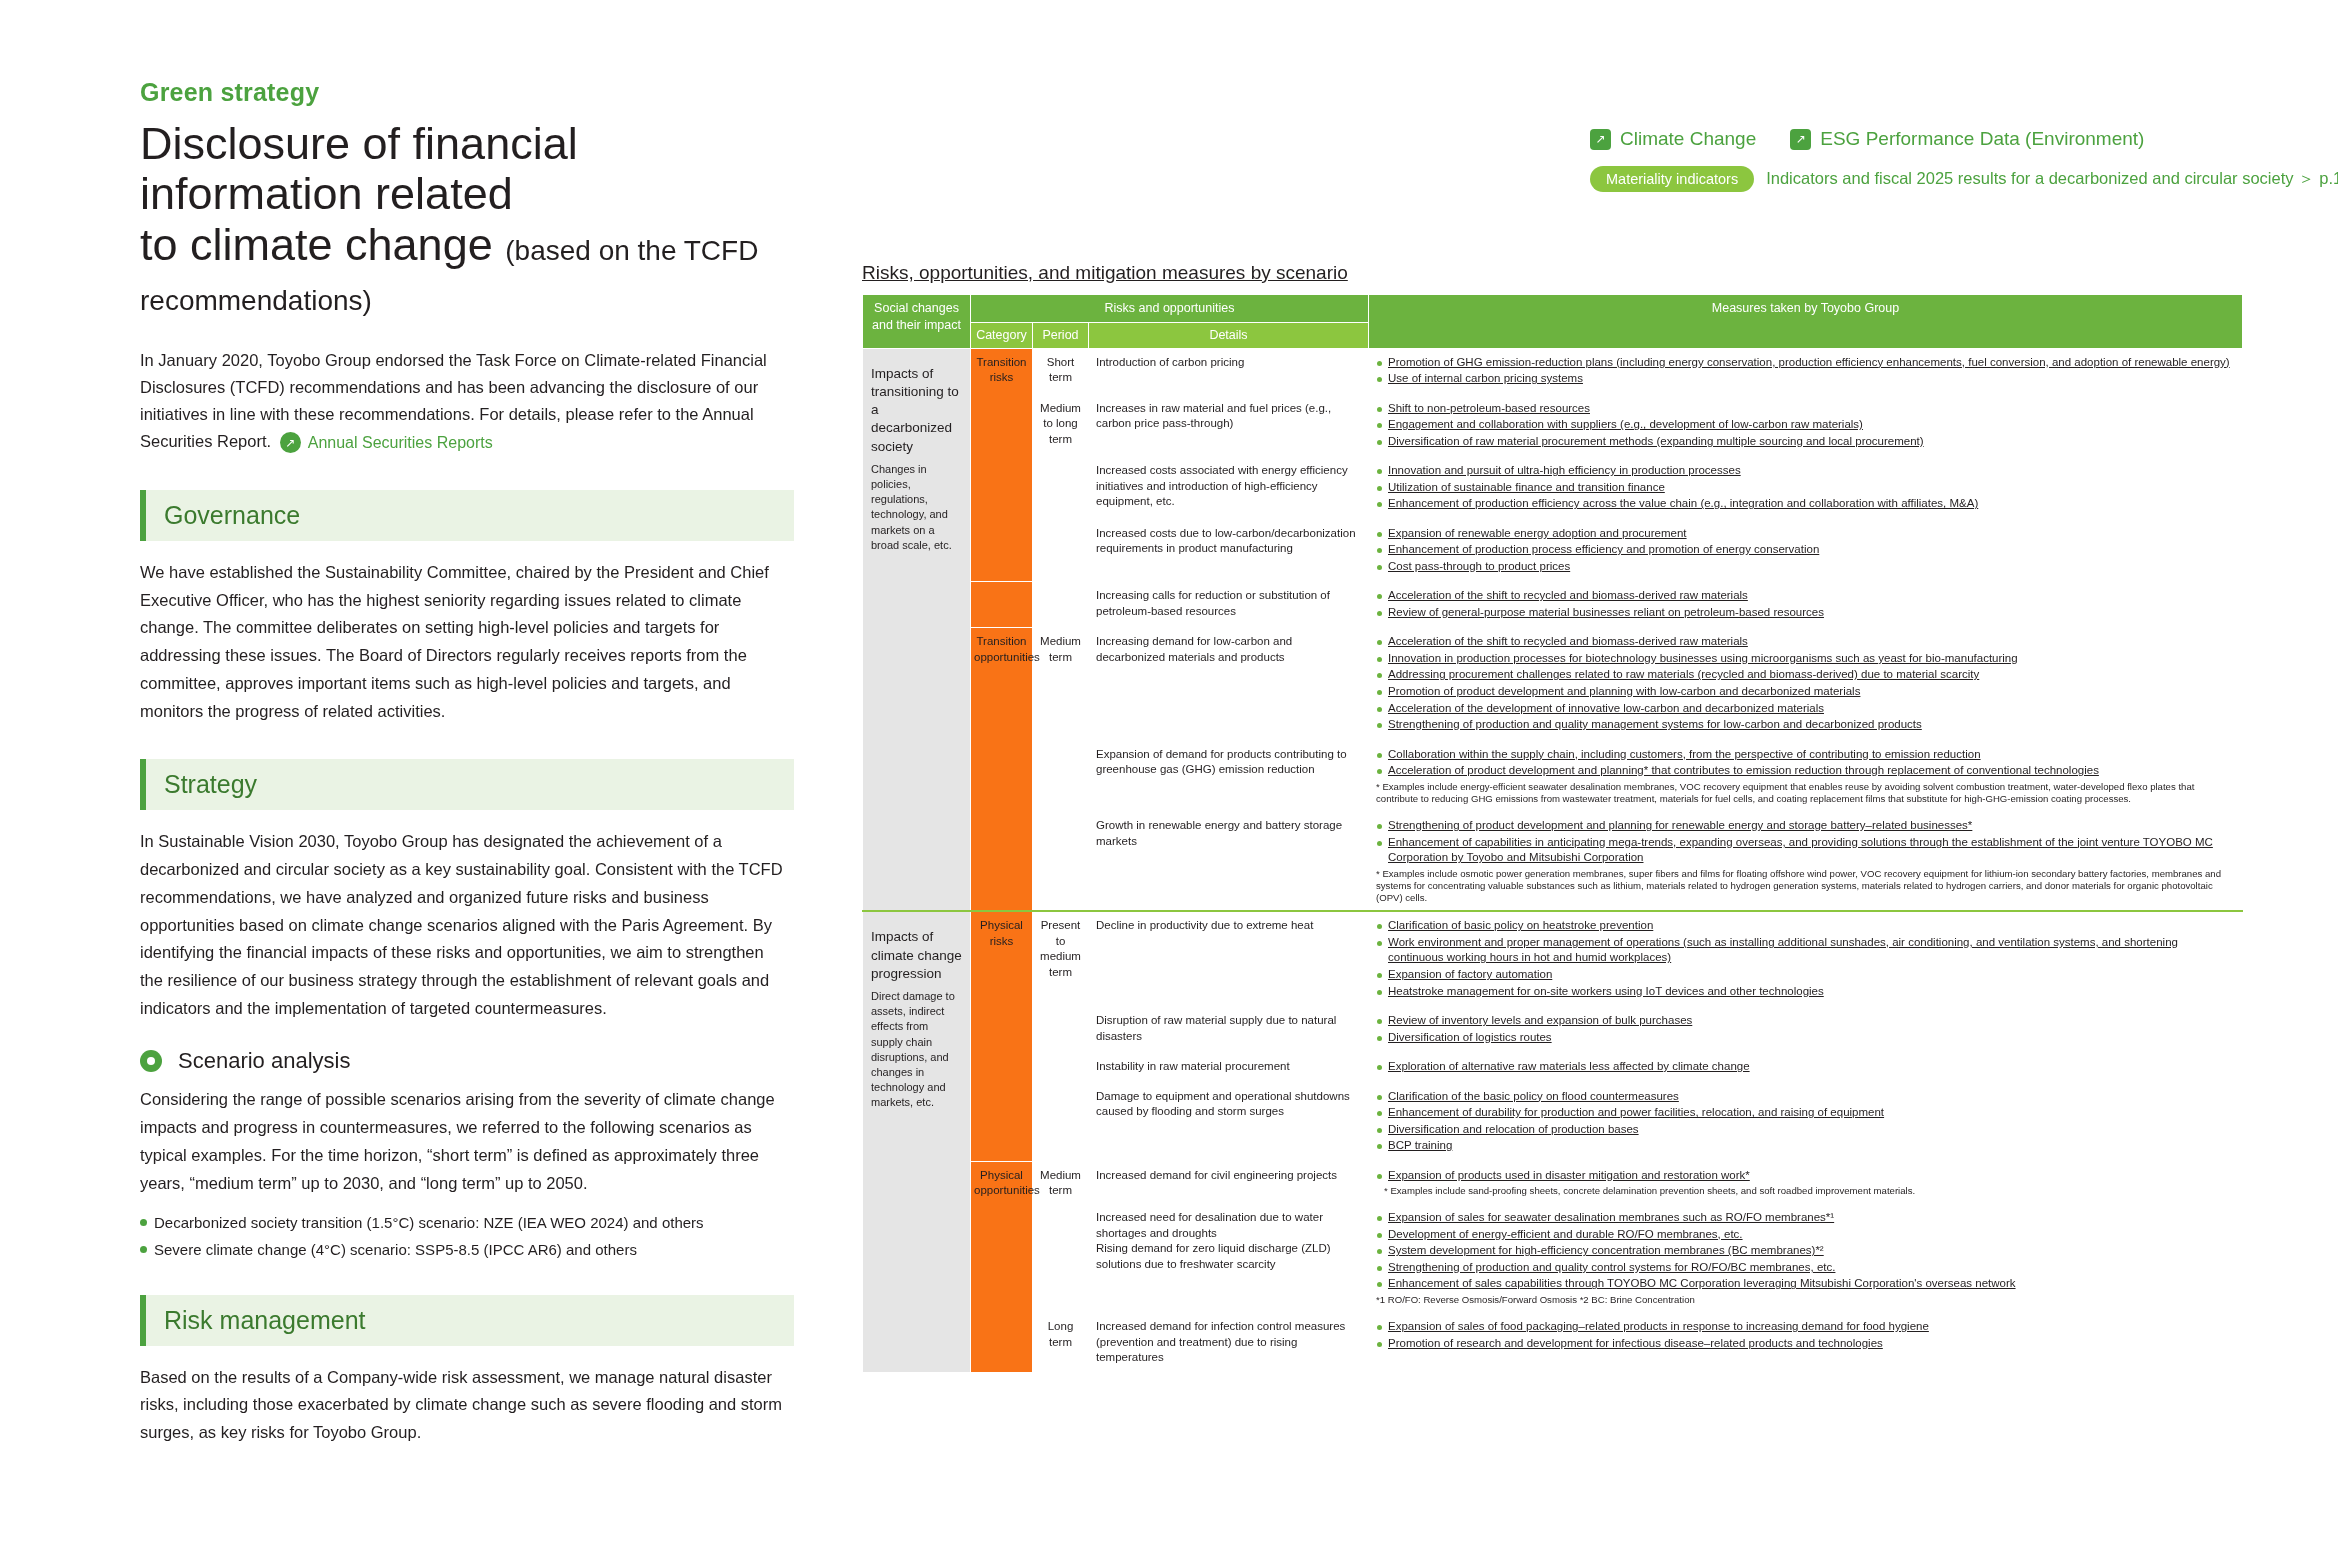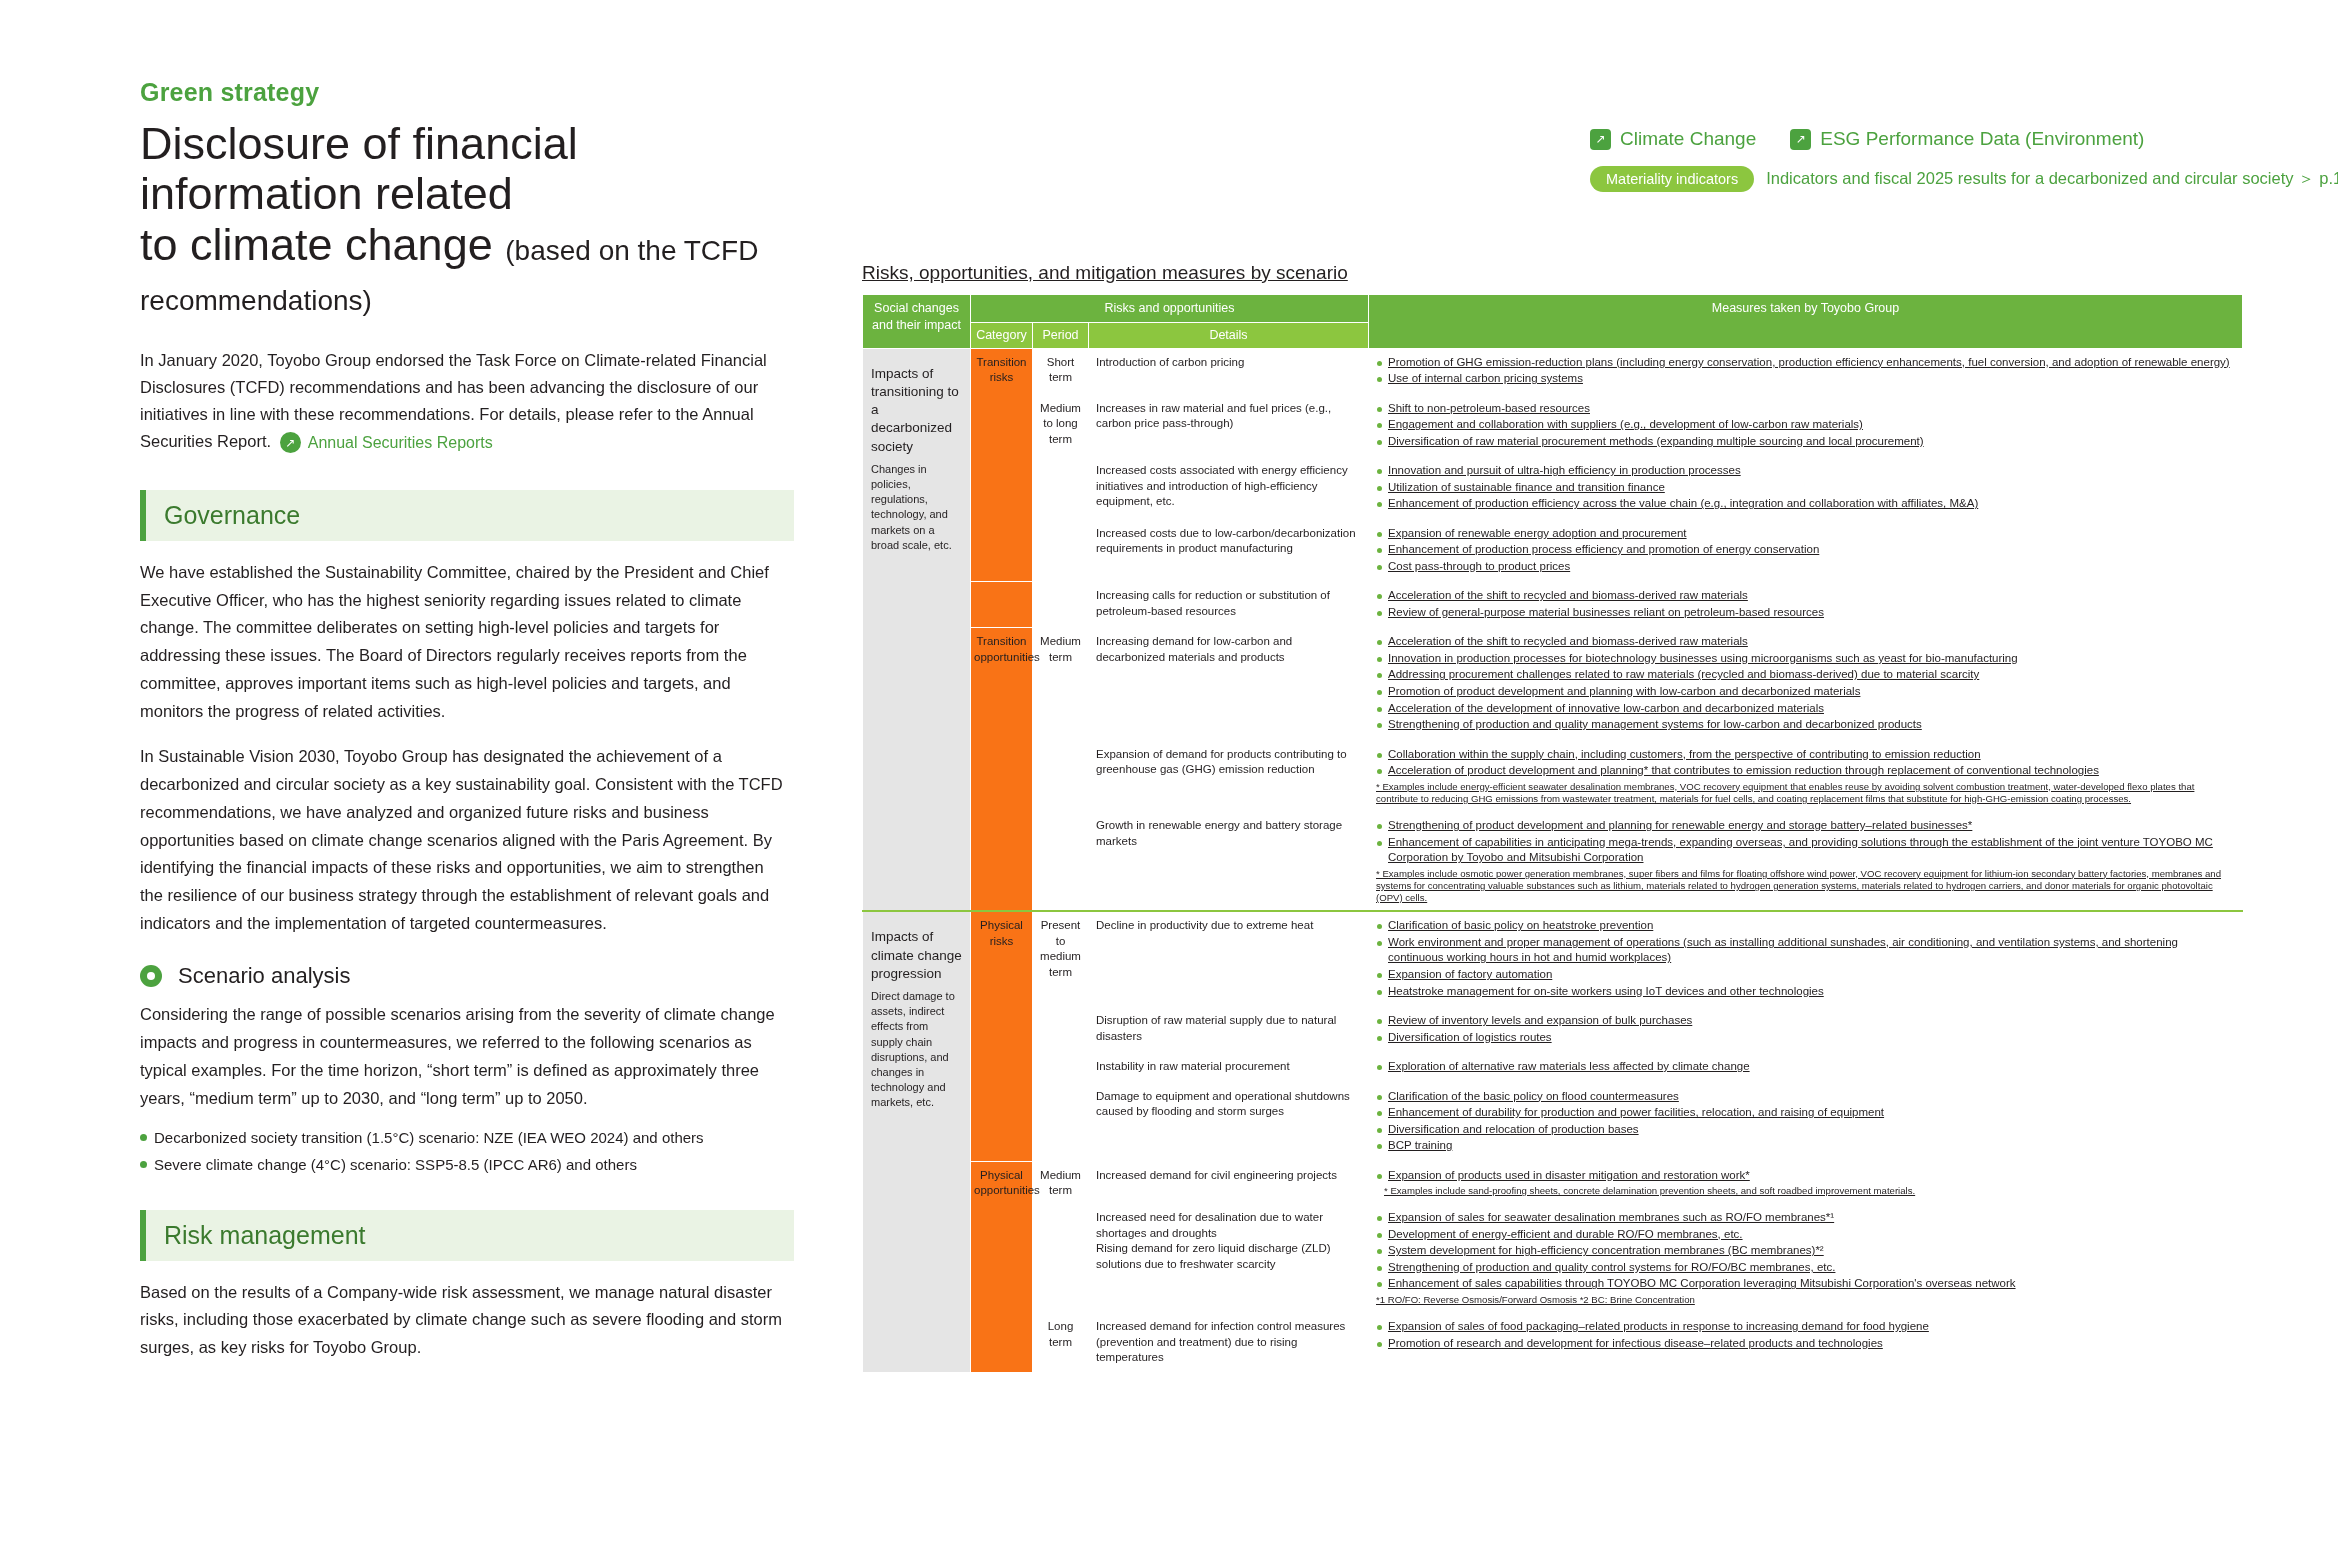--- a/index.html
+++ b/index.html
@@ -48,21 +48,21 @@
   .hdr{background:#6cb33f;color:#ffffff;text-align:center;font-weight:normal;padding:5px 4px;font-size:12.5px;}
   .hdr2{background:#8cc63f;color:#ffffff;text-align:center;font-weight:normal;padding:4px;font-size:12.5px;}
   .vcell{background:#e5e5e5;padding:16px 8px;font-size:12px;line-height:1.4;border-right:1px solid #ffffff;}
   .catcell{background:#f97316;text-align:center;font-size:11.5px;padding:6px 3px;border-right:1px solid #cfe0c2;border-bottom:1px solid #cfe0c2;}
   .percell{background:#ffffff;text-align:center;font-size:11.5px;padding:6px 3px;border-right:1px solid #cfe0c2;border-bottom:1px solid #cfe0c2;}
   .detcell{background:#ffffff;font-size:11.5px;padding:6px 7px;border-right:1px solid #cfe0c2;border-bottom:1px solid #cfe0c2;}
   .meascell{background:#ffffff;font-size:11.5px;padding:6px 7px;border-bottom:1px solid #cfe0c2;}
   .meascell ul{margin:0;padding:0;list-style:none;}
   .meascell li{position:relative;padding-left:12px;margin-bottom:1px;text-decoration:underline;}
   .meascell li::before{content:"";position:absolute;left:1px;top:6px;width:5px;height:5px;border-radius:50%;background:#6cb33f;}
-  .note{font-size:9.6px;line-height:1.28;color:#231f20;margin-top:2px;padding-left:0;text-decoration:underline;}
+  .note{font-size:9.6px;line-height:1.28;color:#231f20;margin-top:2px;padding-left:0;}
   .note.ind{padding-left:8px;}
   .impact-title{font-size:13.5px;line-height:1.35;margin-bottom:6px;}
   .impact-sub{font-size:11px;line-height:1.38;}
   .grpline td{border-top:2px solid #8cc63f !important;}
 </style>
 </head>
 <body>
 
 <div class="page">
 
@@ -80,20 +80,23 @@
         <span class="ext-ico">↗</span>
         <span>Annual Securities Reports</span>
       </span>
     </div>
 
     <div class="band">
       <h2>Governance</h2>
     </div>
     <div class="para">We have established the Sustainability Committee, chaired by the President and Chief Executive Officer, who has the highest seniority regarding issues related to climate change. The committee deliberates on setting high-level policies and targets for addressing these issues. The Board of Directors regularly receives reports from the committee, approves important items such as high-level policies and targets, and monitors the progress of related activities.</div>
 
+    <div class="band">
+      <h2>Strategy</h2>
+    </div>
     <div class="para">In Sustainable Vision 2030, Toyobo Group has designated the achievement of a decarbonized and circular society as a key sustainability goal. Consistent with the TCFD recommendations, we have analyzed and organized future risks and business opportunities based on climate change scenarios aligned with the Paris Agreement. By identifying the financial impacts of these risks and opportunities, we aim to strengthen the resilience of our business strategy through the establishment of relevant goals and indicators and the implementation of targeted countermeasures.</div>
 
     <div class="scen">
       <span class="dot"></span>
       <h3>Scenario analysis</h3>
     </div>
     <div class="para" style="margin-top:12px">Considering the range of possible scenarios arising from the severity of climate change impacts and progress in countermeasures, we referred to the following scenarios as typical examples. For the time horizon, “short term” is defined as approximately three years, “medium term” up to 2030, and “long term” up to 2050.</div>
     <div class="bullets">
       <div>Decarbonized society transition (1.5°C) scenario: NZE (IEA WEO 2024) and others</div>
       <div>Severe climate change (4°C) scenario: SSP5-8.5 (IPCC AR6) and others</div>

